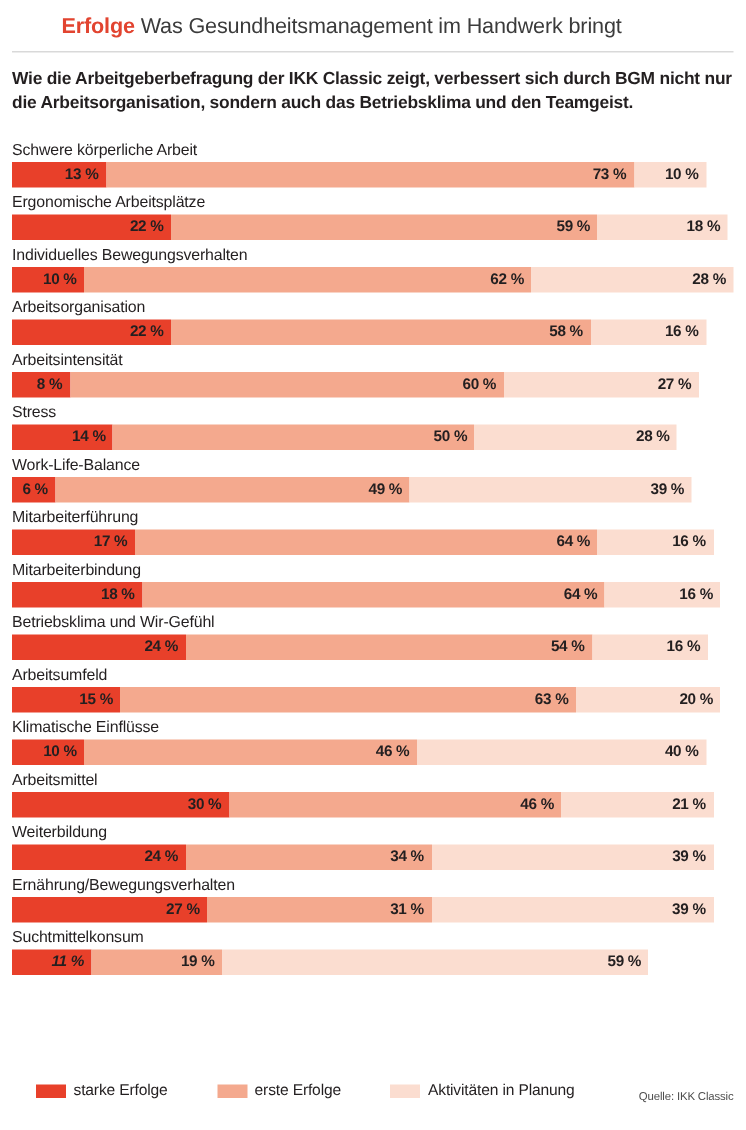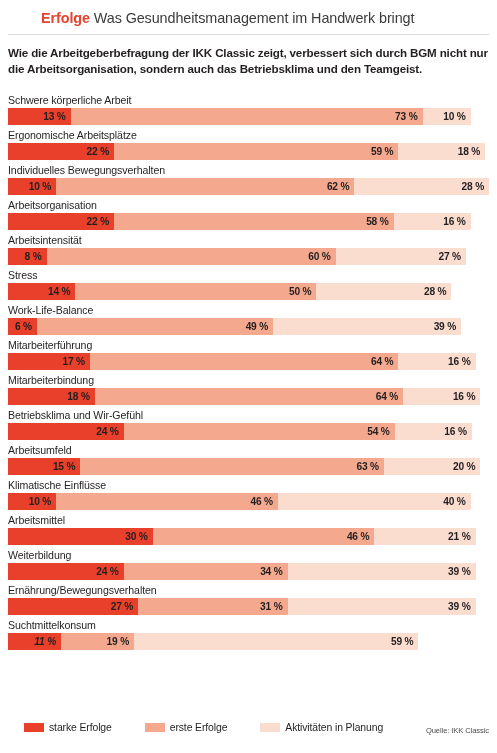--- a/index.html
+++ b/index.html
@@ -361,21 +361,21 @@
             <span>39 %</span>
           </div>
         </div>
       </div>
       <div class="row">
         <div class="row-label">Suchtmittelkonsum</div>
         <div class="bar">
           <div class="seg s1" style="width: 53.02px; font-style: italic;">
             <span>11 %</span>
           </div>
-          <div class="seg s2" style="width: 73px;">
+          <div class="seg s2" style="width: 87px;">
             <span>19 %</span>
           </div>
           <div class="seg s3" style="width: 284.38px;">
             <span>59 %</span>
           </div>
         </div>
       </div>
     </div>
 
   <div class="legend">

